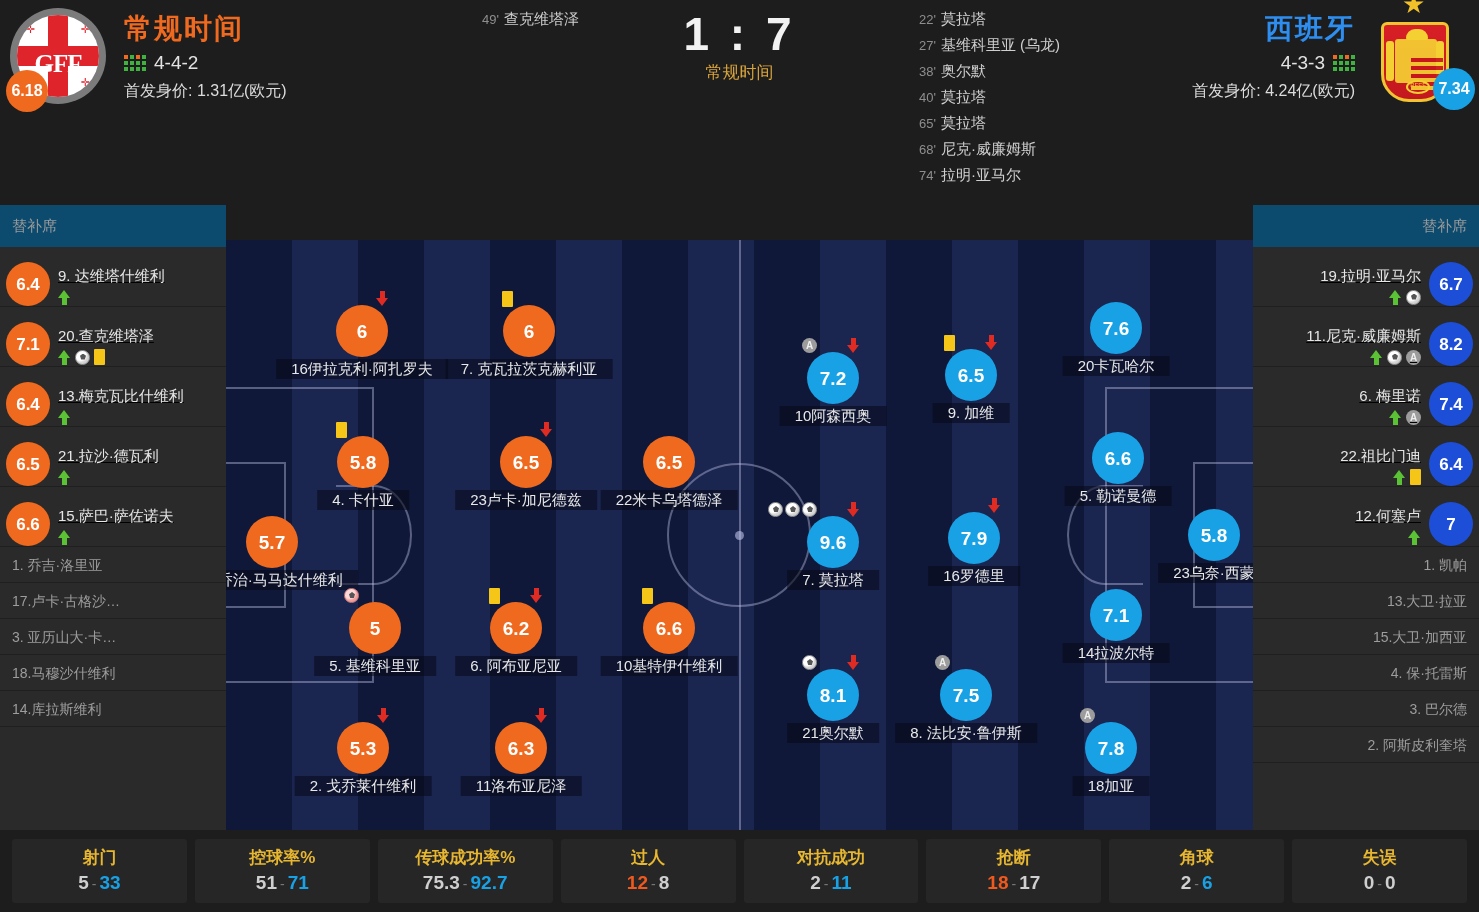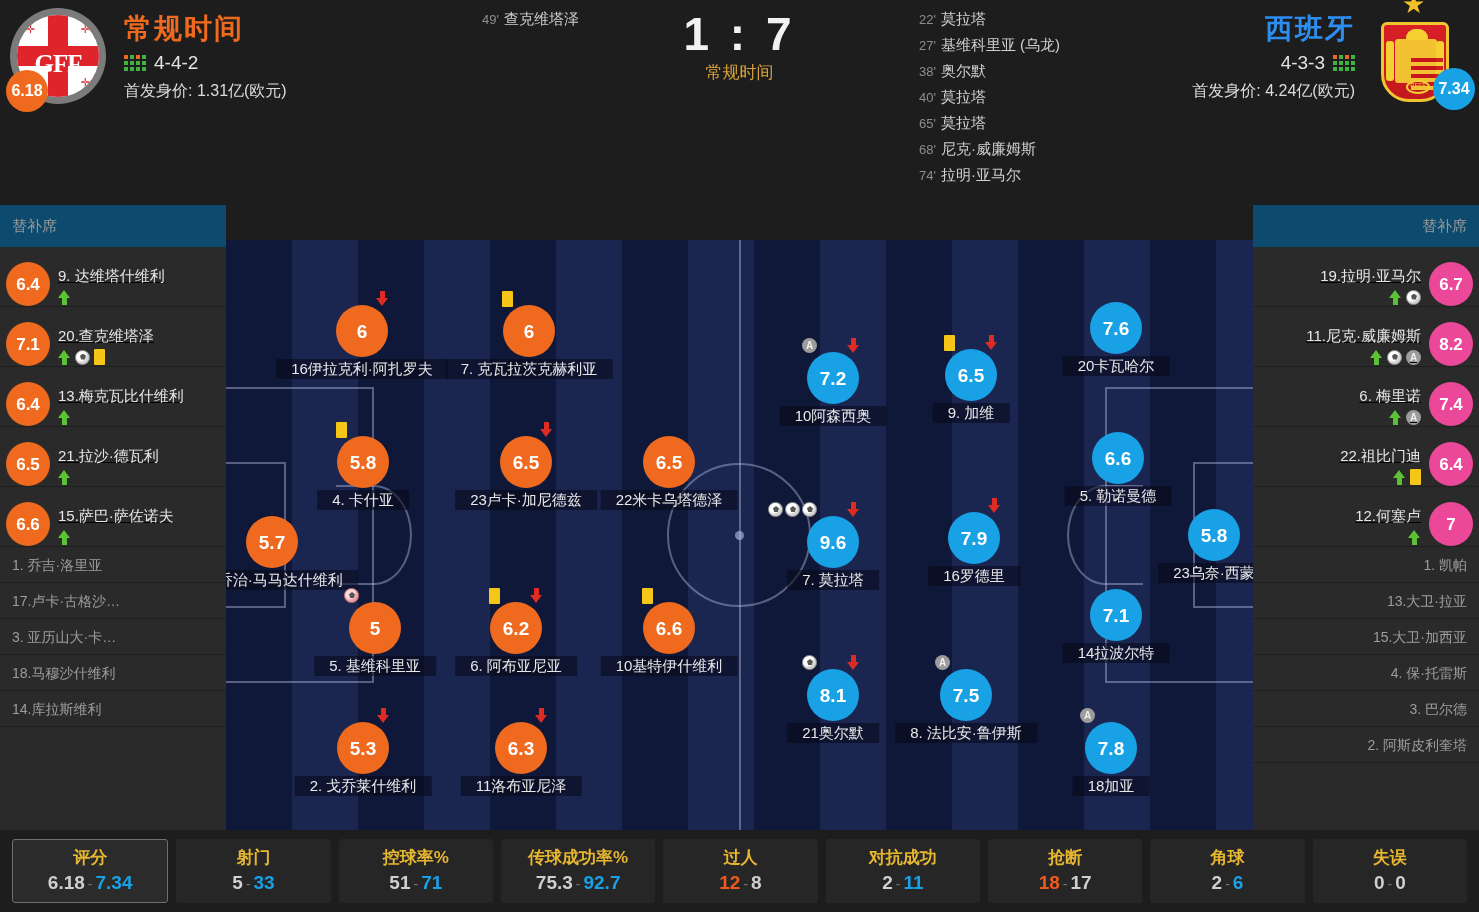--- a/index.html
+++ b/index.html
@@ -74,21 +74,21 @@
   .subs.left{left:0;}
   .subs.right{right:0;}
   .subs-title{height:42px;background:#0c4a6e;color:#9a9a9a;font:400 15px/42px "Liberation Sans",sans-serif;padding:0 12px;}
   .subs.left .subs-title{text-align:left;}
   .subs.right .subs-title{text-align:right;}
   .sub-row{height:60px;display:flex;align-items:flex-end;border-bottom:1px solid #1f1f1f;padding:0 6px;gap:8px;}
   .subs.right .sub-row{flex-direction:row-reverse;}
   .sub-rating{width:44px;height:44px;border-radius:50%;flex:0 0 44px;display:flex;align-items:center;justify-content:center;
       font:700 17px/1 "Liberation Sans",sans-serif;color:#fff;}
   .sub-rating.ge{background:#ef6a1e;}
-  .sub-rating.es{background:#ec4899;}
+  .sub-rating.es{background:#1d4ed8;}
   .sub-info{flex:1;min-width:0;text-decoration:underline;}
   .subs.right .sub-info{text-align:right;}
   .sub-name{font:400 15px/19px "Liberation Sans",sans-serif;color:#e6e6e6;white-space:nowrap;}
   .sub-icons{display:flex;align-items:center;gap:4px;margin-top:3px;height:18px;}
   .subs.right .sub-icons{justify-content:flex-end;}
   .bench-row{height:36px;display:flex;align-items:center;border-bottom:1px solid #1f1f1f;padding:0 12px;
       font:400 14px/36px "Liberation Sans",sans-serif;color:#9d9d9d;white-space:nowrap;}
   .subs.right .bench-row{justify-content:flex-end;}
 
   
@@ -559,24 +559,20 @@
         <div class="bench-row">1. 凯帕</div>
         <div class="bench-row">13.大卫·拉亚</div>
         <div class="bench-row">15.大卫·加西亚</div>
         <div class="bench-row">4. 保·托雷斯</div>
         <div class="bench-row">3. 巴尔德</div>
         <div class="bench-row">2. 阿斯皮利奎塔</div>
       </div>
   </div>
 
   <div class="stats" id="statsBar">
-      <div class="stat sel">
-        <div class="stat-label">评分</div>
-        <div class="stat-vals"><span class="dim">6.18</span><span class="sep">-</span><span class="hi-es">7.34</span></div>
-      </div>
       <div class="stat">
         <div class="stat-label">射门</div>
         <div class="stat-vals"><span class="dim">5</span><span class="sep">-</span><span class="hi-es">33</span></div>
       </div>
       <div class="stat">
         <div class="stat-label">控球率%</div>
         <div class="stat-vals"><span class="dim">51</span><span class="sep">-</span><span class="hi-es">71</span></div>
       </div>
       <div class="stat">
         <div class="stat-label">传球成功率%</div>

